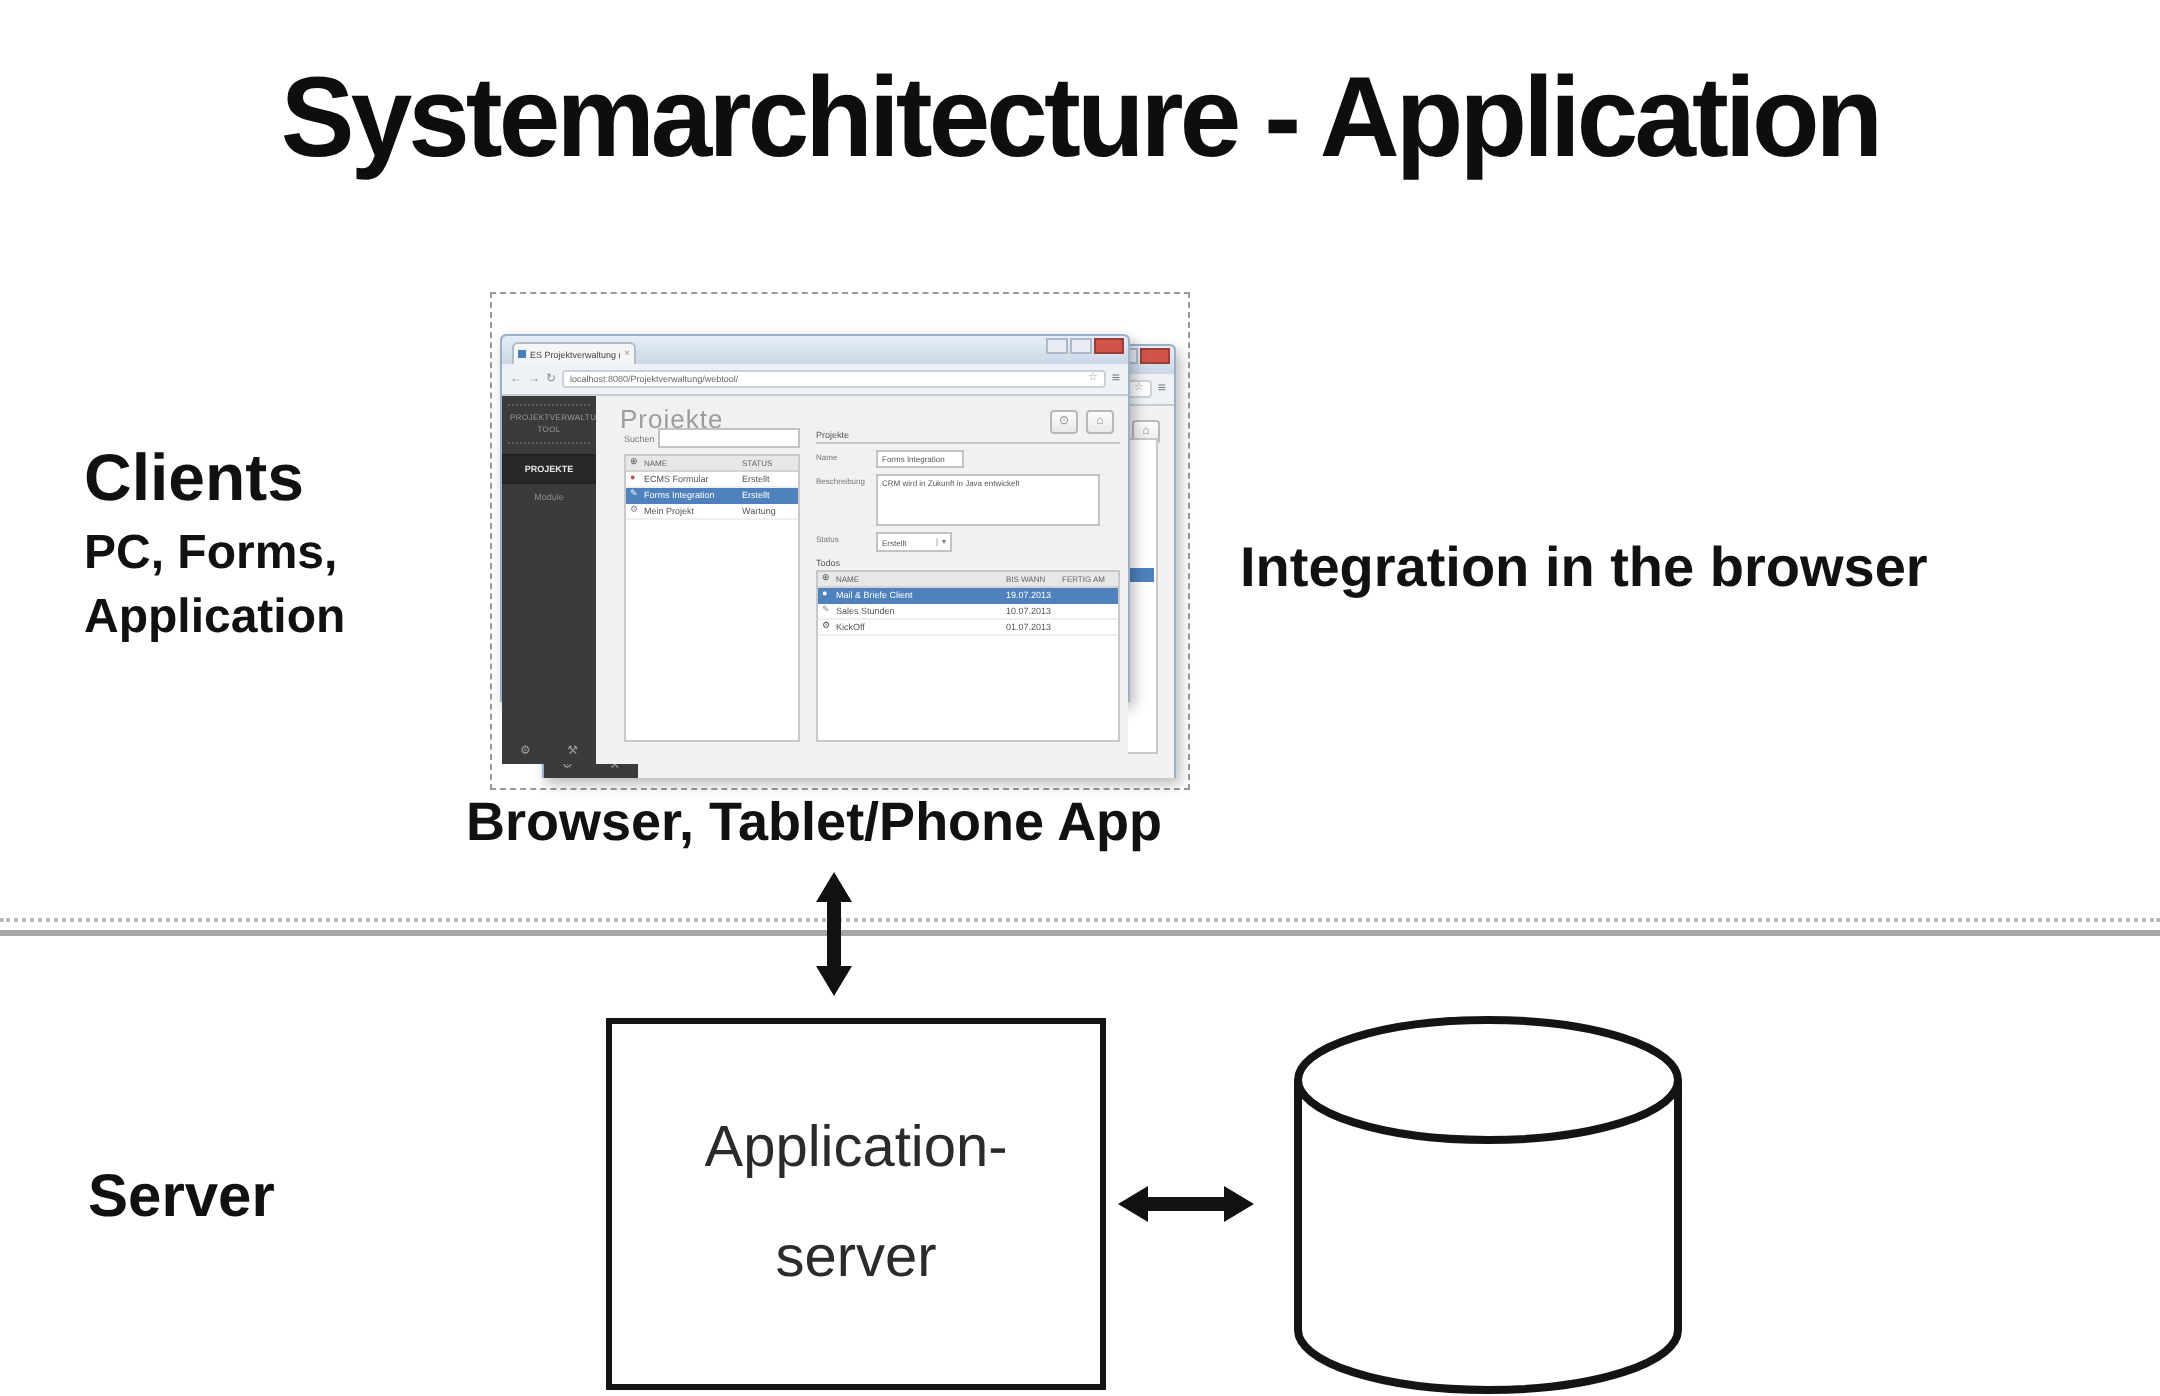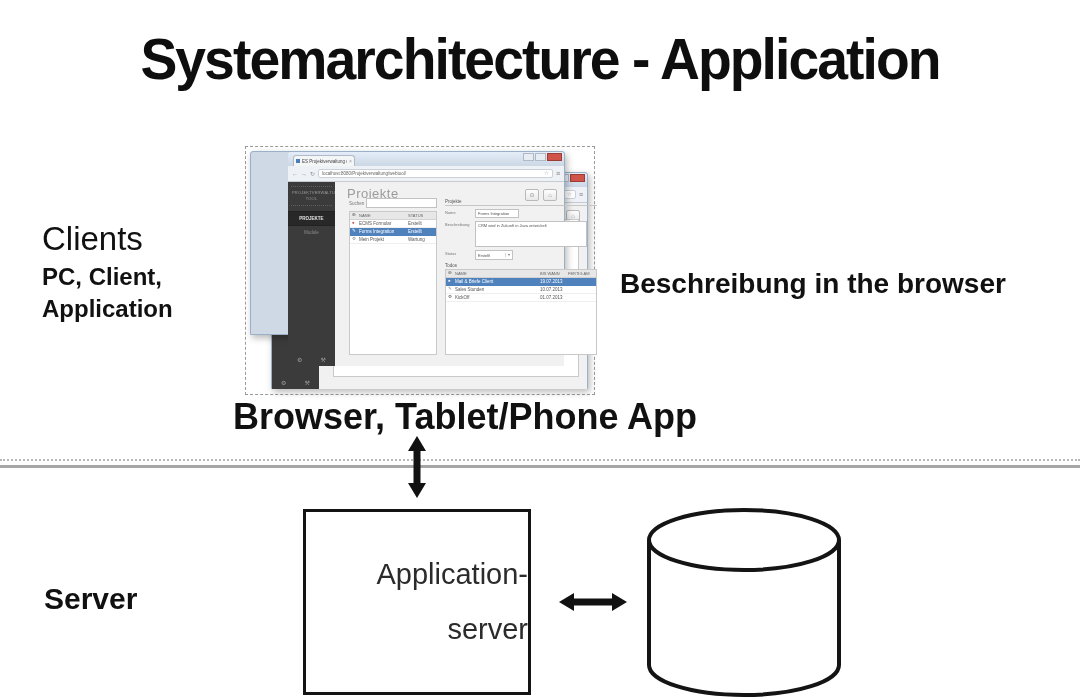--- a/index.html
+++ b/index.html
@@ -2,46 +2,46 @@
 <html><head>
 <meta charset="utf-8">
 <style>
   html,body{margin:0;padding:0;background:#fff;}
   .slide{position:relative;width:1080px;height:698px;background:#ffffff;overflow:hidden;
          font-family:"Liberation Sans", sans-serif;}
 
   
   .slide-title{position:absolute;left:0;right:0;top:26px;text-align:center;
     font-size:57px;font-weight:bold;letter-spacing:-2px;color:#0e0e0e;transform:scaleX(.97);}
-  .clients-heading{position:absolute;left:42px;top:220px;font-size:33px;font-weight:normal;color:#111;}
+  .clients-heading{position:absolute;left:42px;top:220px;font-size:33px;font-weight:bold;color:#111;}
   .clients-sub1{position:absolute;left:42px;top:263px;font-size:24px;font-weight:bold;color:#111;}
   .clients-sub2{position:absolute;left:42px;top:295px;font-size:24px;font-weight:bold;color:#111;}
   .app-in-browser{position:absolute;left:620px;top:268px;font-size:28px;font-weight:bold;color:#111;}
-  .browser-caption{position:absolute;left:233px;top:396px;font-size:36px;font-weight:bold;color:#111;}
+  .browser-caption{position:absolute;left:233px;top:396px;font-size:27px;font-weight:bold;color:#111;}
   .server-heading{position:absolute;left:44px;top:582px;font-size:30px;font-weight:bold;color:#111;}
 
   
   .divider-dotted{position:absolute;left:0;right:0;top:459px;border-top:2px dotted #b9b9b9;z-index:1;}
   .divider-solid{position:absolute;left:0;right:0;top:465px;height:3px;background:#a6a6a6;z-index:1;}
 
   
-  .appserver-box{position:absolute;left:303px;top:509px;width:228px;height:186px;box-sizing:border-box;
-    border:3px solid #141414;background:#fff;display:flex;flex-direction:column;align-items:flex-end;
+  .appserver-box{position:absolute;left:303px;top:509px;width:250px;height:186px;box-sizing:border-box;
+    border:3px solid #141414;background:#fff;display:flex;flex-direction:column;align-items:center;
     justify-content:center;font-size:29px;color:#2b2b2b;line-height:1.9;z-index:2;}
   .db-wrap{position:absolute;left:646px;top:507px;width:196px;height:191px;z-index:2;}
   .db-label{position:absolute;left:0;right:0;top:98px;text-align:center;font-size:28px;color:#2b2b2b;}
   .arrow-v{position:absolute;left:406px;top:436px;z-index:5;}
   .arrow-h{position:absolute;left:559px;top:590px;z-index:2;}
 
   
   .shot-outline{position:absolute;left:245px;top:146px;width:348px;height:247px;
     border:1px dashed #9a9a9a;z-index:1;}
   .bwin{position:absolute;box-sizing:border-box;border:1px solid #9ab0c6;border-radius:3px 3px 0 0;
     background:#cfd9e6;box-shadow:2px 3px 7px rgba(0,0,0,.28);}
-  .bwin.front{left:250px;top:151px;width:315px;height:184px;z-index:3;padding-left:37px;}
+  .bwin.front{left:250px;top:167px;width:315px;height:184px;z-index:3;}
   .bwin.back{left:271px;top:172px;width:317px;height:217px;z-index:2;}
 
   .titlebar{height:14px;background:linear-gradient(#e4edf8,#ccd7e5);position:relative;border-radius:3px 3px 0 0;}
   .wcontrols{position:absolute;top:1px;right:2px;display:flex;gap:1px;}
   .wc{width:11px;height:8px;background:#e8edf4;border:1px solid #aeb9c8;box-sizing:border-box;}
   .wc.close{width:15px;background:#d0544a;border-color:#9c3c35;}
   .tab{position:absolute;left:5px;bottom:0;width:62px;height:11px;background:#f4f5f7;border:1px solid #b2bac6;
     border-bottom:none;border-radius:3px 3px 0 0;display:flex;align-items:center;gap:2px;padding:0 2px;box-sizing:border-box;}
   .favicon{width:4px;height:4px;background:#4a7ebb;flex:none;}
   .tabtitle{font-size:4.5px;color:#444;white-space:nowrap;overflow:hidden;flex:1;}
@@ -113,23 +113,23 @@
   .bluefrag{position:absolute;left:110px;top:81px;width:148px;height:7px;background:#4f81bd;}
 </style>
 </head>
 <body>
 
 <div class="slide">
 
   <div class="slide-title">Systemarchitecture - Application</div>
 
   <div class="clients-heading">Clients</div>
-  <div class="clients-sub1">PC, Client,</div>
+  <div class="clients-sub1">PC, Forms,</div>
   <div class="clients-sub2">Application</div>
-  <div class="app-in-browser">Beschreibung in the browser</div>
+  <div class="app-in-browser">Integration in the browser</div>
   <div class="browser-caption">Browser, Tablet/Phone App</div>
   <div class="server-heading">Server</div>
 
   <div class="divider-dotted"></div>
   <div class="divider-solid"></div>
 
   <div class="shot-outline"></div>
 
   <div class="bwin back">
     <div class="titlebar">

